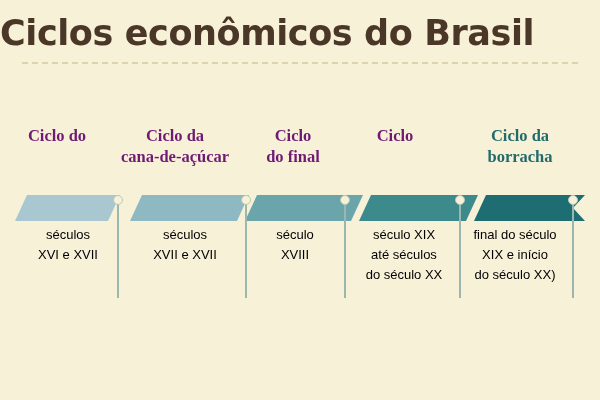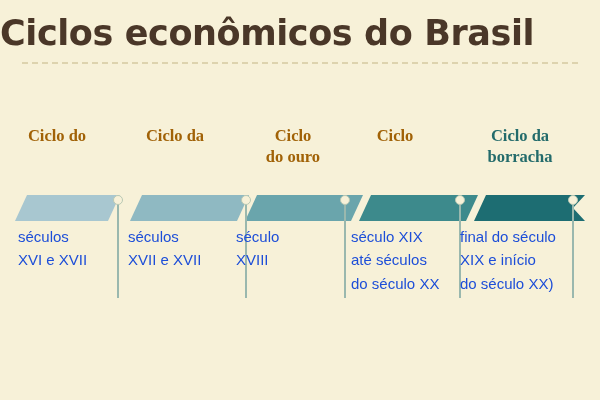--- a/index.html
+++ b/index.html
@@ -60,21 +60,21 @@
     position: absolute;
     top: 0;
     box-sizing: border-box;
   }
 
   .cycle-heading {
     font-family: "Liberation Serif", serif;
     font-weight: bold;
     font-size: 16.5px;
     line-height: 1.28;
-    color: #a16207;
+    color: #701a75;
     text-align: center;
     white-space: nowrap;
   }
   .cycle-heading.dark {
     color: #236b6b;
   }
 
   
   .band {
     position: absolute;
@@ -111,23 +111,24 @@
     border-radius: 50%;
     background: #f7f1d8;
     border: 1.5px solid #b9c9b4;
     box-sizing: border-box;
   }
 
   .desc {
     position: absolute;
     top: 100px;
     font-family: "Liberation Sans", sans-serif;
-    font-size: 15px;
+    font-size: 13px;
     line-height: 1.55;
-    color: #1d4ed8;
+    color: #000000;
+    text-align: center;
     white-space: pre-line;
   }
 </style>
 </head>
 <body>
 
 <div id="infographic">
 
   <div class="title-block">
     <div class="title">Ciclos econômicos do Brasil</div>
@@ -135,25 +136,26 @@
   <div class="title-divider"></div>
 
   <div class="timeline">
 
     <div class="col cycle-heading" style="left:4px; width:106px;">
       <div>Ciclo do</div>
     </div>
 
     <div class="col cycle-heading" style="left:110px; width:130px;">
       <div>Ciclo da</div>
+      <div>cana-de-açúcar</div>
     </div>
 
     <div class="col cycle-heading" style="left:245px; width:96px;">
       <div>Ciclo</div>
-      <div>do ouro</div>
+      <div>do final</div>
     </div>
 
     <div class="col cycle-heading" style="left:345px; width:100px;">
       <div>Ciclo</div>
     </div>
 
     <div class="col cycle-heading dark" style="left:462px; width:116px;">
       <div>Ciclo da</div>
       <div>borracha</div>
     </div>
@@ -188,21 +190,21 @@
       <div class="stem"></div>
       <div class="dot"></div>
     </div>
 
     <div class="desc" style="left:18px; width:100px;">séculos
 XVI e XVII</div>
 
     <div class="desc" style="left:128px; width:114px;">séculos
 XVII e XVII</div>
 
-    <div class="desc" style="left:236px; width:86px;">século
+    <div class="desc" style="left:252px; width:86px;">século
 XVIII</div>
 
     <div class="desc" style="left:351px; width:106px;">século XIX
 até séculos
 do século XX</div>
 
     <div class="desc" style="left:460px; width:110px;">final do século
 XIX e início
 do século XX)</div>
 

